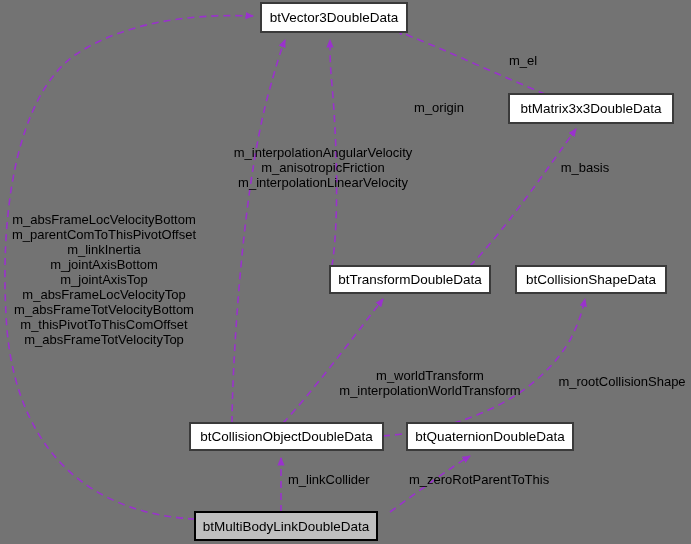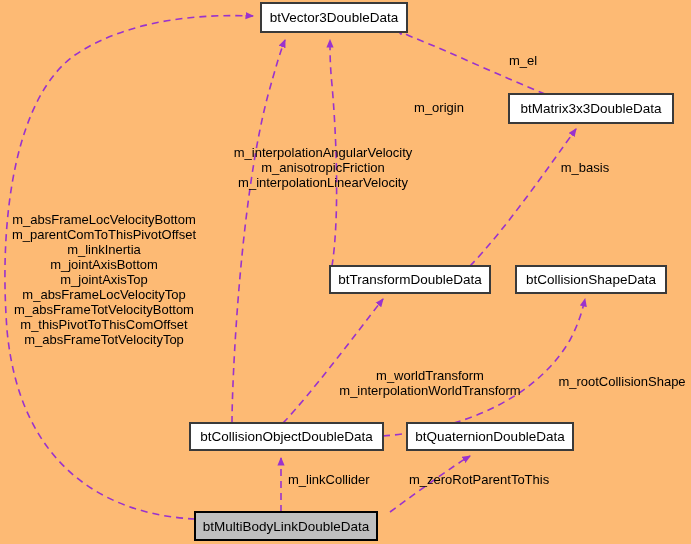--- a/index.html
+++ b/index.html
@@ -4,21 +4,21 @@
 <style>
   html, body {
     margin: 0;
     padding: 0;
     background: #ffffff;
   }
   #diagram-root {
     position: relative;
     width: 691px;
     height: 544px;
-    background: #fdba74;
+    background: #737373;
     font-family: "Liberation Sans", "DejaVu Sans", sans-serif;
     overflow: hidden;
   }
   svg#diagram-canvas {
     position: absolute;
     top: 0;
     left: 0;
     width: 691px;
     height: 544px;
   }

